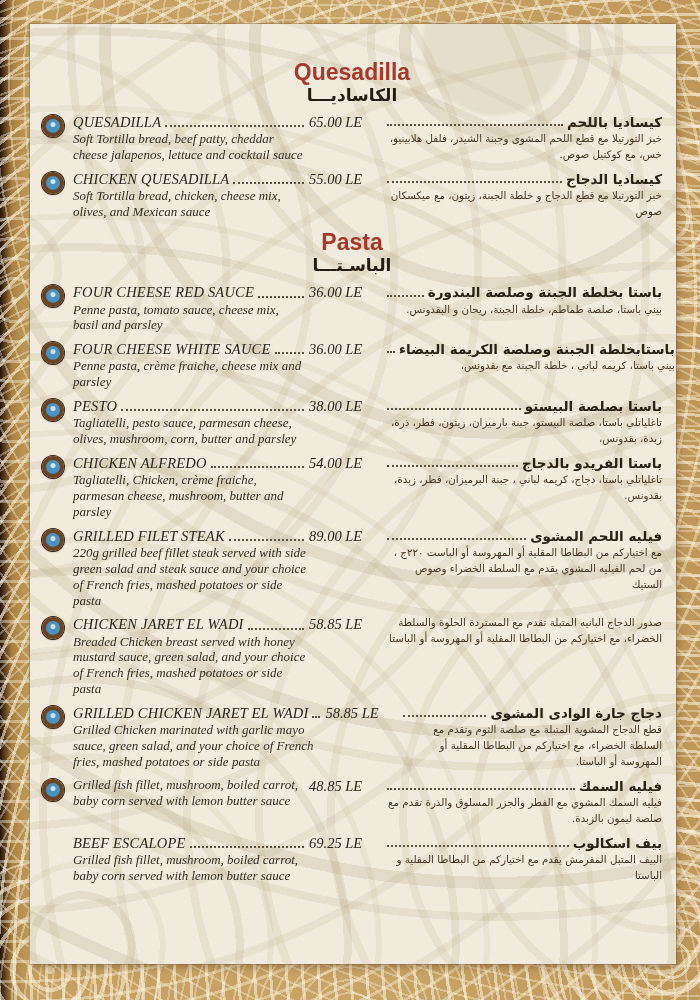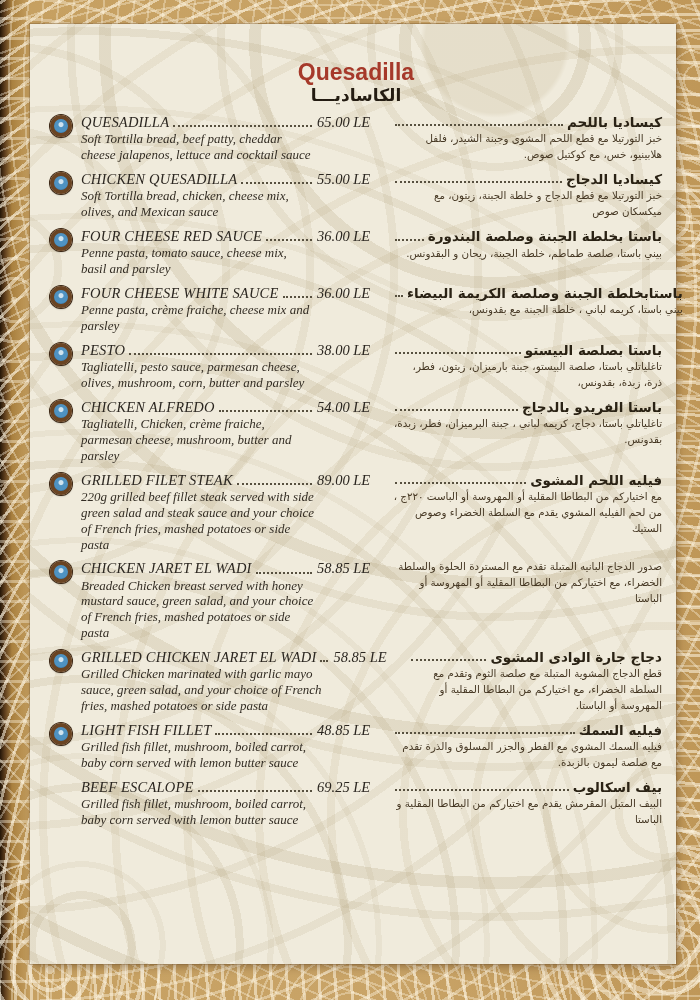--- a/index.html
+++ b/index.html
@@ -25,21 +25,21 @@
     position:absolute; left:30px; top:24px; right:24px; bottom:36px;
     background:
       radial-gradient(circle at 72% 2%, rgba(186,170,132,.20) 0 70px, transparent 75px),
       repeating-radial-gradient(circle at 72% 2%, transparent 0 84px, rgba(176,160,122,.22) 84px 96px, transparent 96px 120px, rgba(176,160,122,.16) 120px 128px, transparent 128px 150px),
       repeating-radial-gradient(circle at -4% 26%, transparent 0 50px, rgba(176,160,122,.15) 50px 58px, transparent 58px 84px),
       repeating-radial-gradient(circle at 8% 98%, transparent 0 46px, rgba(176,160,122,.18) 46px 54px, transparent 54px 78px, rgba(176,160,122,.12) 78px 84px, transparent 84px 108px),
       repeating-radial-gradient(circle at 98% 84%, transparent 0 40px, rgba(186,168,128,.16) 40px 48px, transparent 48px 72px),
       #f0ebdc;
     box-shadow: 0 0 0 1px rgba(120,90,50,.35), 2px 3px 8px rgba(60,35,10,.35);
   }
-  .content { position:absolute; inset:0; padding:24px 10px 8px 16px; }
+  .content { position:absolute; inset:0; padding:24px 10px 8px 8px; }
 
   .section-head { text-align:center; margin:10px 0 6px; }
   .section-head.first { margin-top:12px; }
   .title-en { font-family:"Liberation Sans", sans-serif; font-weight:bold; font-size:23px; line-height:1.05; color:#a6392a; }
   .title-ar { font-family:"DejaVu Sans", sans-serif; font-weight:bold; font-size:17px; line-height:1.35; color:#241c12; }
 
   .item { display:flex; align-items:flex-start; margin:0 0 7px; }
   .badge {
     flex:0 0 22px; width:22px; height:22px; border-radius:50%;
     margin:2px 0 0 4px; box-sizing:border-box;
@@ -110,20 +110,24 @@
         <div class="price-col">55.00  LE</div>
         <div class="ar-col">
           <div class="ar-name-row">
             <span class="ar-name">كيساديا الدجاج</span>
             <span class="ar-leader"></span>
           </div>
           <div class="ar-desc">خبز التورتيلا مع قطع الدجاج و خلطة الجبنة، زيتون، مع ميكسكان صوص</div>
         </div>
       </div>
 
+      <div class="section-head">
+        <div class="title-en">Pasta</div>
+        <div class="title-ar">الباسـتـــا</div>
+      </div>
 
       <div class="item">
         <span class="badge"></span>
         <div class="en-col">
           <div class="name-row">
             <span class="name">FOUR CHEESE RED SAUCE</span>
             <span class="leader"></span>
           </div>
           <div class="desc">Penne pasta, tomato sauce, cheese mix, basil and parsley</div>
         </div>
@@ -244,24 +248,20 @@
             <span class="ar-name">دجاج جارة الوادى المشوى</span>
             <span class="ar-leader"></span>
           </div>
           <div class="ar-desc">قطع الدجاج المشوية المتبلة مع صلصة الثوم وتقدم مع السلطة الخضراء، مع اختياركم من البطاطا المقلية أو المهروسة أو الباستا.</div>
         </div>
       </div>
 
       <div class="item">
         <span class="badge"></span>
         <div class="en-col">
-          <div class="name-row">
-            <span class="name">LIGHT FISH FILLET</span>
-            <span class="leader"></span>
-          </div>
           <div class="desc">Grilled fish fillet, mushroom, boiled carrot, baby corn served with lemon butter  sauce</div>
         </div>
         <div class="price-col">48.85  LE</div>
         <div class="ar-col">
           <div class="ar-name-row">
             <span class="ar-name">فيليه السمك</span>
             <span class="ar-leader"></span>
           </div>
           <div class="ar-desc">فيليه السمك المشوي مع الفطر والجزر المسلوق والذرة تقدم مع صلصة ليمون بالزبدة.</div>
         </div>

